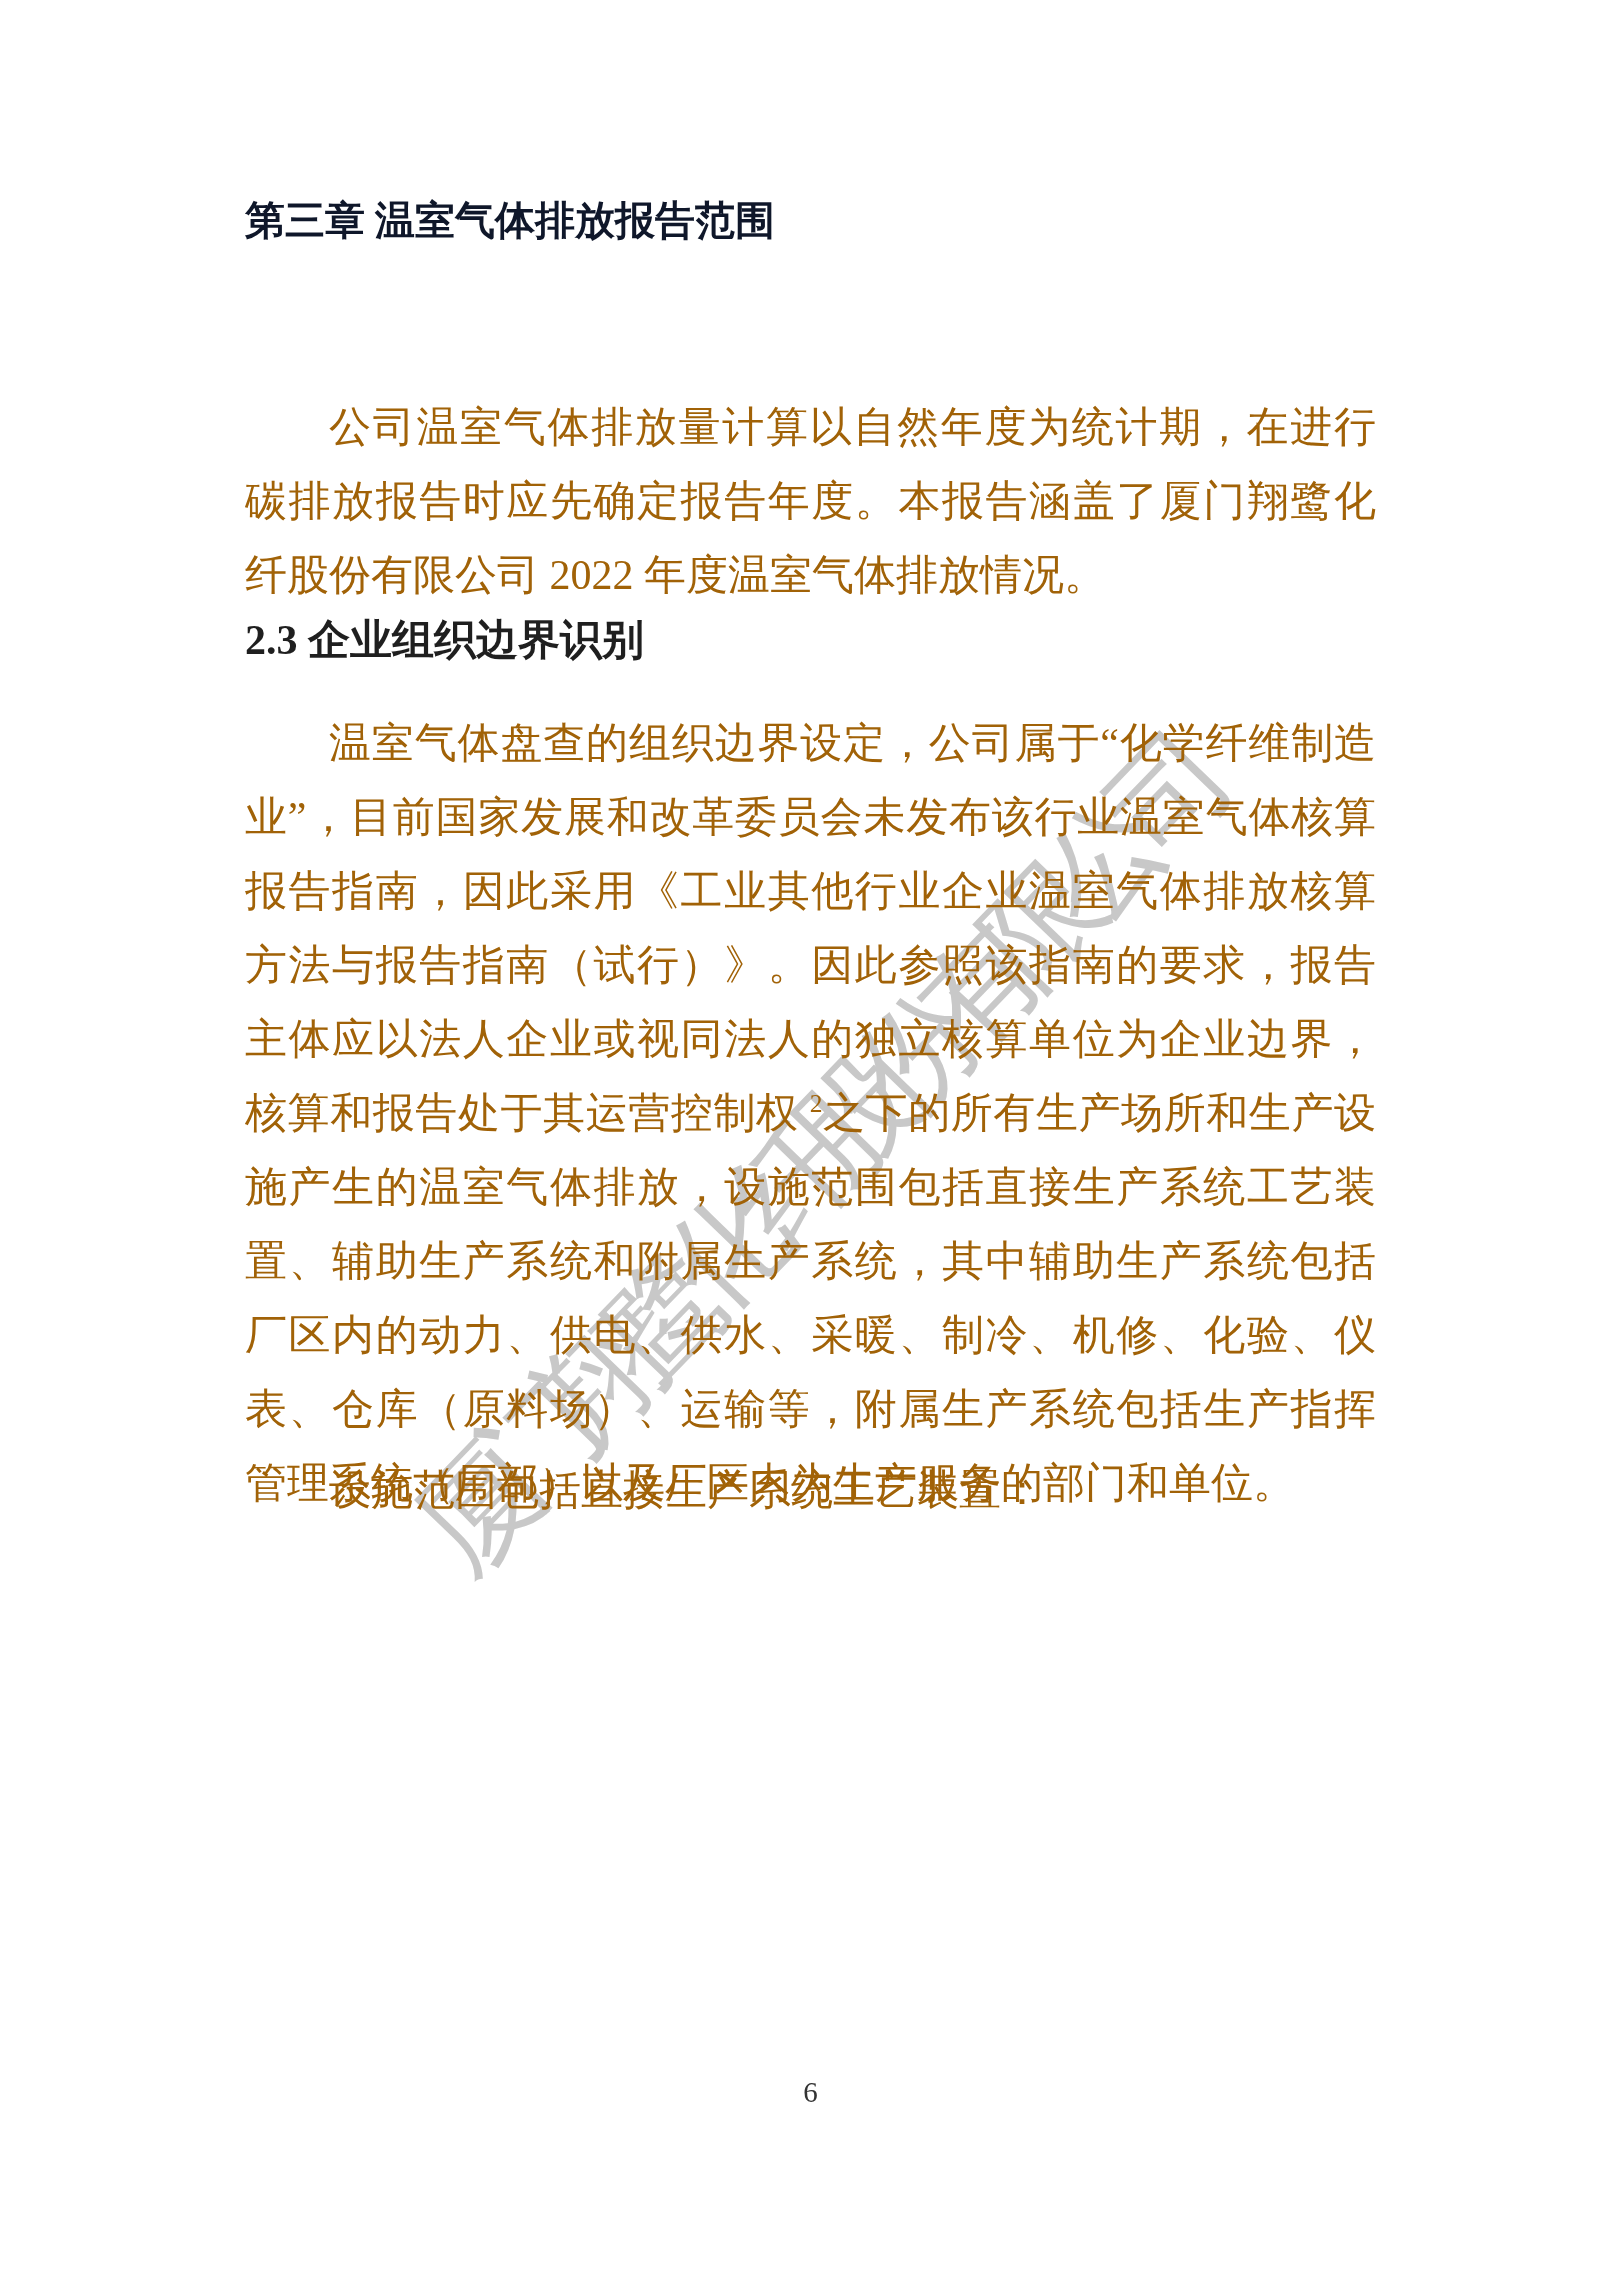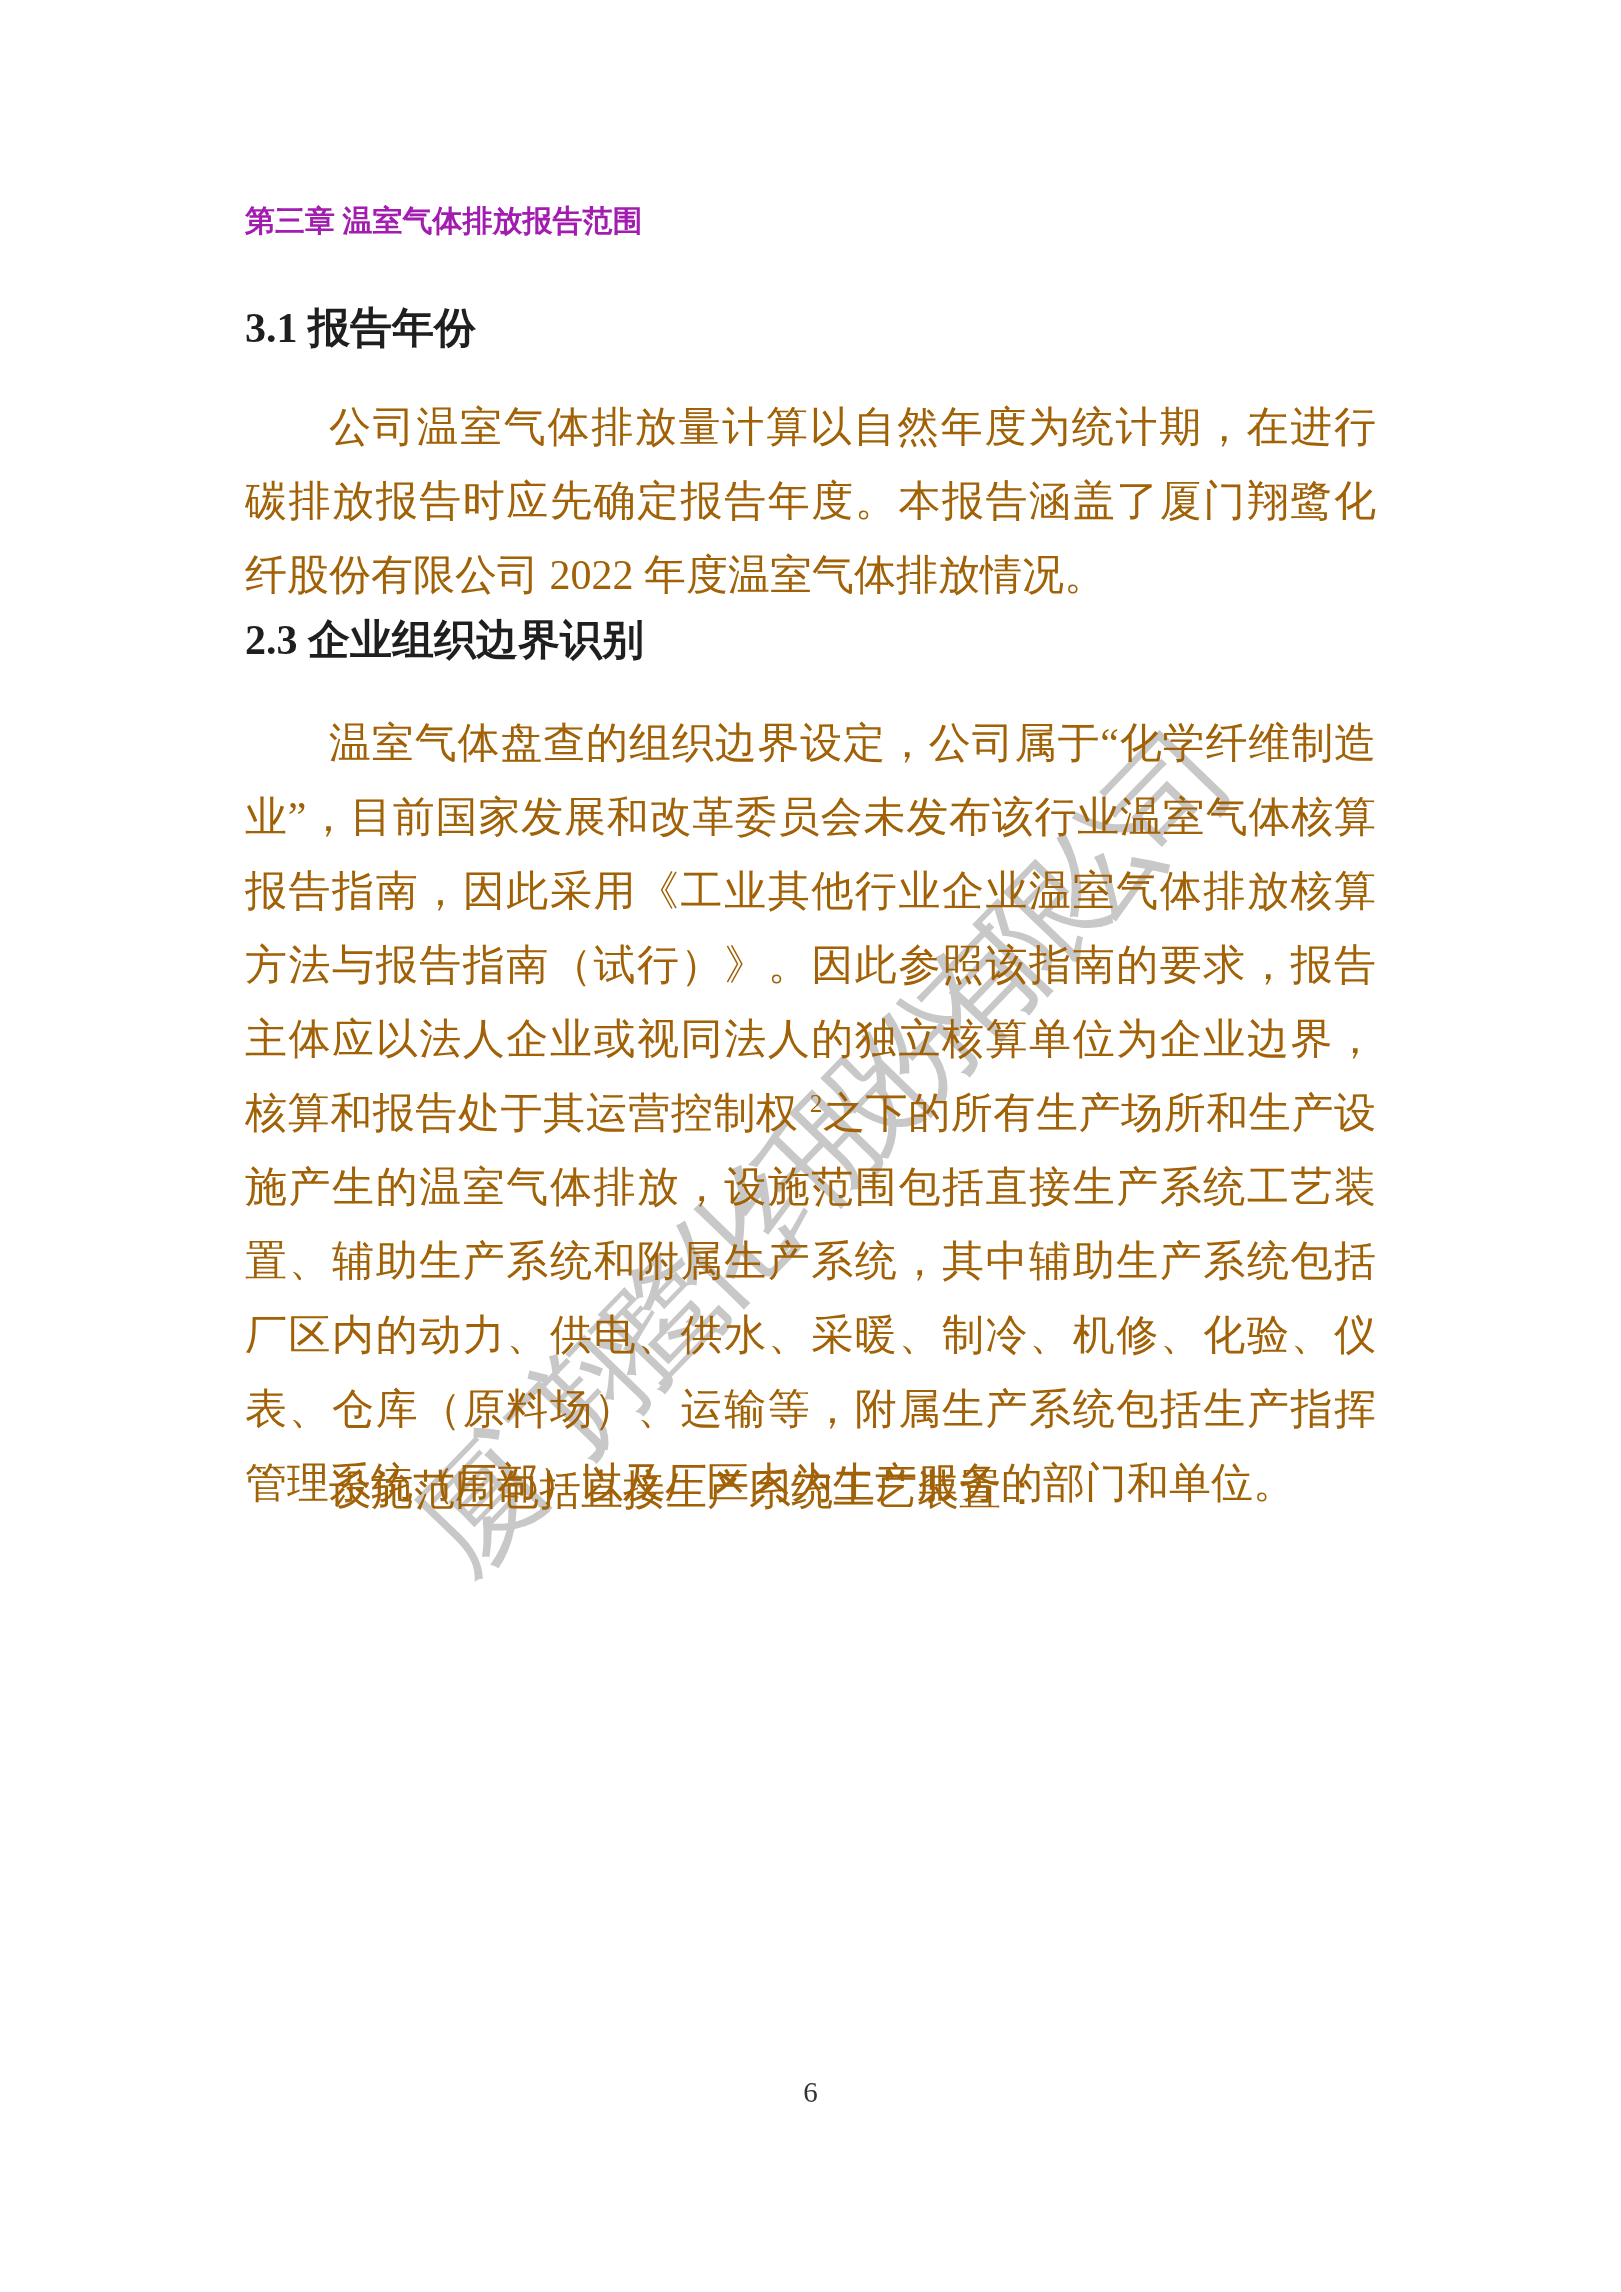--- a/index.html
+++ b/index.html
@@ -34,24 +34,24 @@
     z-index: 0;
     font-family: "Liberation Serif", "DejaVu Serif", serif;
     pointer-events: none;
   }
   .content { position: absolute; inset: 0; z-index: 1; }
   .chapter-title {
     position: absolute;
     left: 245px;
     top: 192px;
     width: 1131px;
-    font-size: 30px;
+    font-size: 40px;
     font-weight: bold;
     line-height: 57px;
-    color: #a21caf;
+    color: #0f172a;
     white-space: nowrap;
   }
   .section-heading {
     position: absolute;
     left: 245px;
     width: 1131px;
     font-size: 42px;
     font-weight: bold;
     line-height: 53px;
     color: #1f1f1f;
@@ -93,21 +93,20 @@
 <body>
 
 <div class="page">
 
   <div class="watermark">厦门翔鹭化纤股份有限公司</div>
 
   <div class="content">
 
     <div class="chapter-title">第三章 温室气体排放报告范围</div>
 
-    <div class="section-heading h-3-1">3.1 报告年份</div>
 
     <div class="body-para p-3-1">公司温室气体排放量计算以自然年度为统计期，在进行碳排放报告时应先确定报告年度。本报告涵盖了厦门翔鹭化纤股份有限公司 2022 年度温室气体排放情况。</div>
 
     <div class="section-heading h-3-2">2.3 企业组织边界识别</div>
 
     <div class="body-para p-3-2"><span>温室气体盘查的组织边界设定，公司属于“化学纤维制造业”，目前国家发展和改革委员会未发布该行业温室气体核算报告指南，因此采用《工业其他行业企业温室气体排放核算方法与报告指南（试行）》。因此参照该指南的要求，报告主体应以法人企业或视同法人的独立核算单位为企业边界，核算和报告处于其运营控制权 </span><sup class="footnote-sup">2</sup><span>之下的所有生产场所和生产设施产生的温室气体排放，设施范围包括直接生产系统工艺装置、辅助生产系统和附属生产系统，其中辅助生产系统包括厂区内的动力、供电、供水、采暖、制冷、机修、化验、仪表、仓库（原料场）、运输等，附属生产系统包括生产指挥管理系统（厂部）以及厂区内为生产服务的部门和单位。</span></div>
 
     <div class="body-para p-closing">设施范围包括直接生产系统工艺装置：</div>
 
     <div class="footer">6</div>

